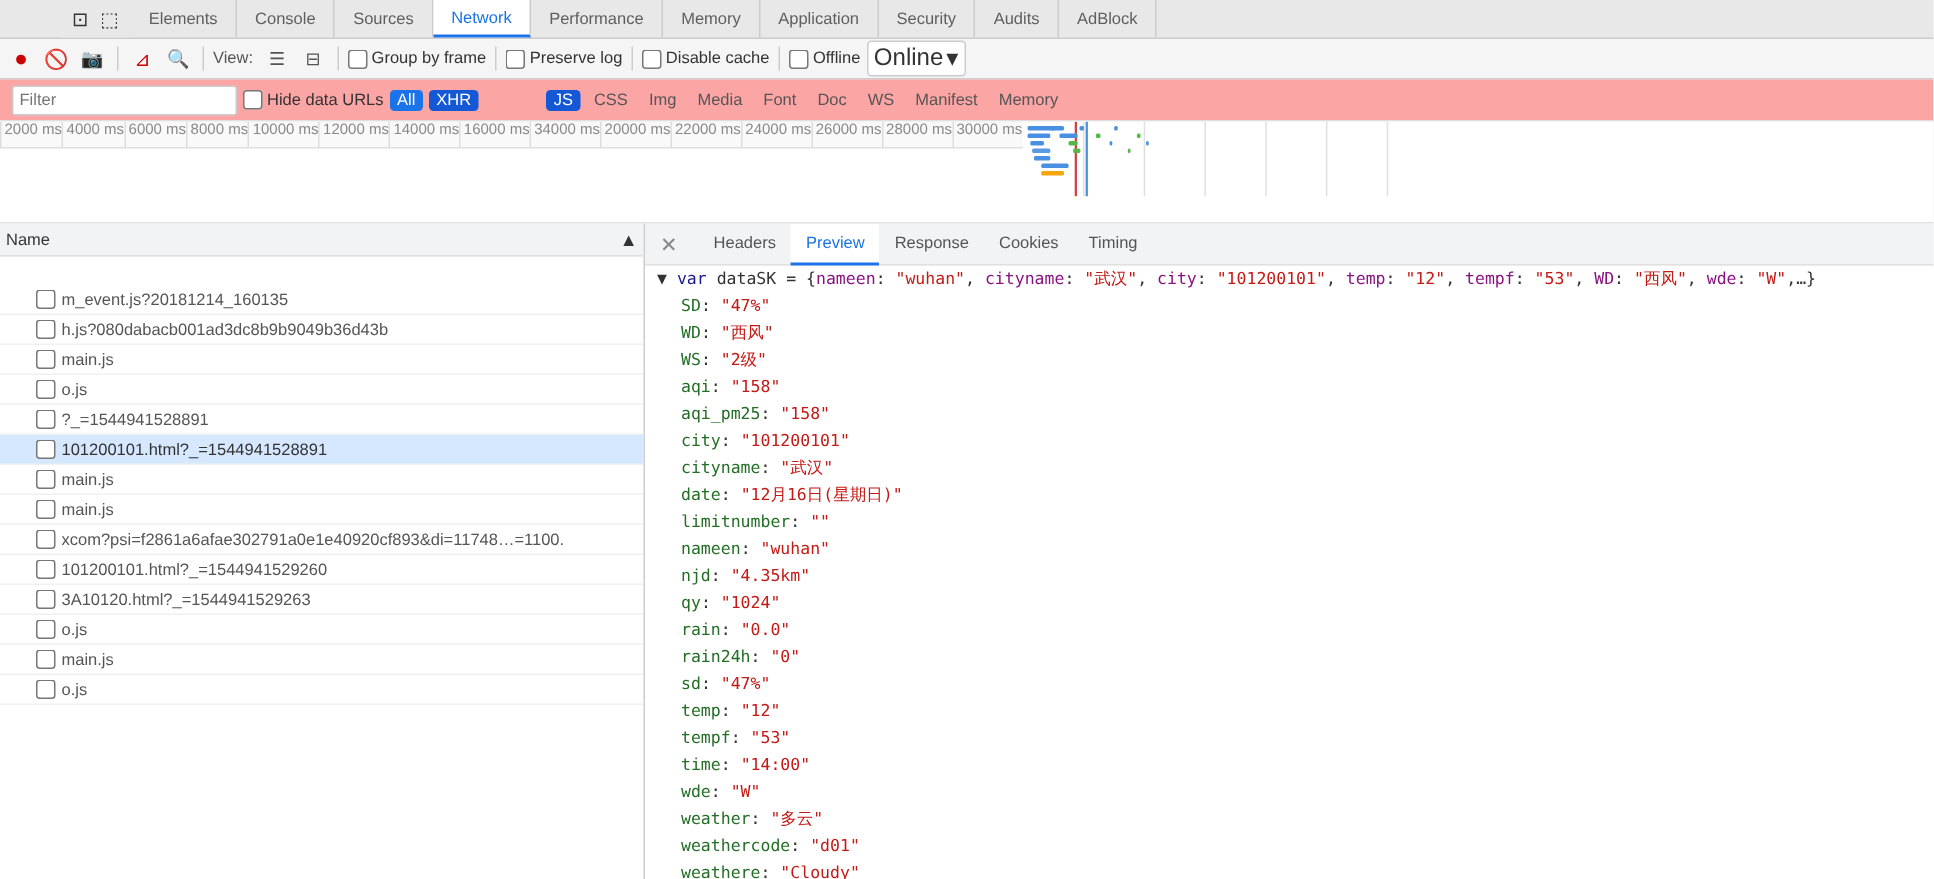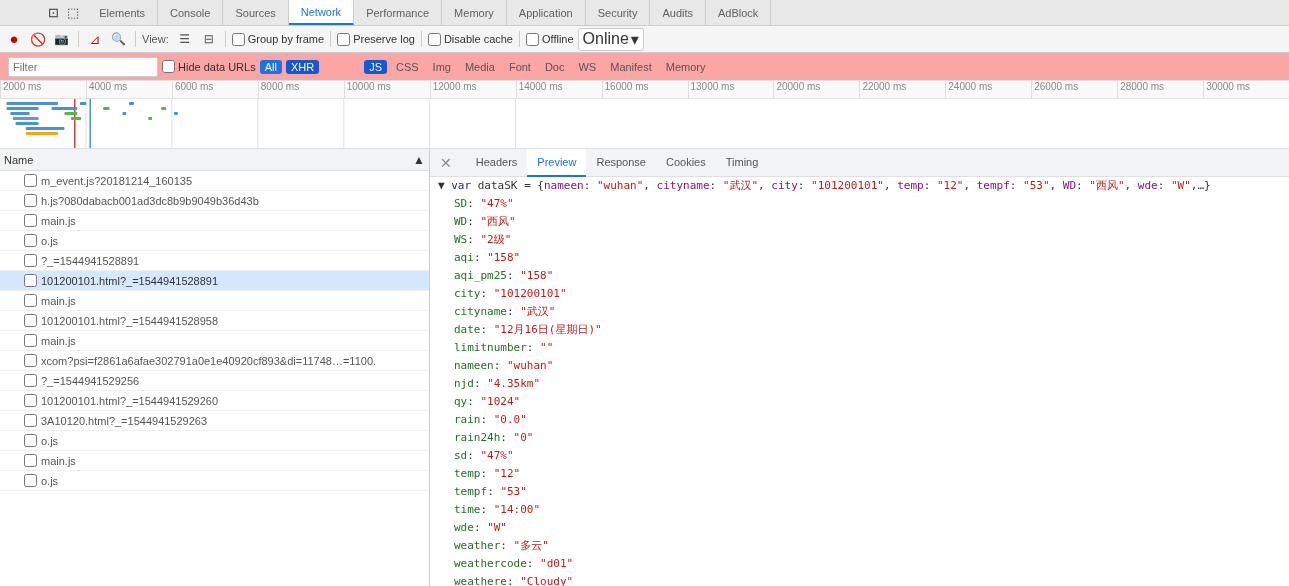--- a/index.html
+++ b/index.html
@@ -83,21 +83,20 @@
     .filter-tag.active { background: #1a73e8; color: #fff; border-radius: 3px; }
     .filter-tag.xhr-tag { background: #1558d6; color: #fff; border-radius: 3px; }
     .filter-checkbox-group { display: flex; align-items: center; gap: 3px; font-size: 11px; }
 
     
     .timeline-bar {
       background: #fff;
       border-bottom: 1px solid #e0e0e0;
       height: 68px;
       display: flex;
-      flex-direction: column;
       position: relative;
       overflow: hidden;
     }
     .timeline-ruler {
       display: flex;
       height: 18px;
       border-bottom: 1px solid #e0e0e0;
       background: #f9f9f9;
     }
     .timeline-tick {
@@ -121,20 +120,21 @@
     }
 
     
     .left-panel {
       width: 430px;
       border-right: 1px solid #ccc;
       background: #fff;
       overflow-y: auto;
       display: flex;
       flex-direction: column;
+      gap: 19px;
     }
     .list-header {
       display: flex;
       align-items: center;
       background: #f1f3f4;
       border-bottom: 1px solid #e0e0e0;
       height: 22px;
       padding: 0 4px;
       font-size: 11px;
       font-weight: 500;
@@ -315,21 +315,21 @@
 <div class="timeline-bar">
   <div class="timeline-ruler" id="ruler">
       <div class="timeline-tick">2000 ms</div>
       <div class="timeline-tick">4000 ms</div>
       <div class="timeline-tick">6000 ms</div>
       <div class="timeline-tick">8000 ms</div>
       <div class="timeline-tick">10000 ms</div>
       <div class="timeline-tick">12000 ms</div>
       <div class="timeline-tick">14000 ms</div>
       <div class="timeline-tick">16000 ms</div>
-      <div class="timeline-tick">13000 ms</div>
+      <div class="timeline-tick">34000 ms</div>
       <div class="timeline-tick">20000 ms</div>
       <div class="timeline-tick">22000 ms</div>
       <div class="timeline-tick">24000 ms</div>
       <div class="timeline-tick">26000 ms</div>
       <div class="timeline-tick">28000 ms</div>
       <div class="timeline-tick">30000 ms</div>
     </div>
   <div class="timeline-content">
 
     <svg width="100%" height="50" xmlns="http://www.w3.org/2000/svg" style="position:absolute;top:0;left:0;">
@@ -400,33 +400,25 @@
         <div class="list-item selected">
           <input type="checkbox" style="margin-right: 4px;">
           <span>101200101.html?_=1544941528891</span>
         </div>
         <div class="list-item">
           <input type="checkbox" style="margin-right: 4px;">
           <span>main.js</span>
         </div>
         <div class="list-item">
           <input type="checkbox" style="margin-right: 4px;">
-          <span>101200101.html?_=1544941528958</span>
-        </div>
-        <div class="list-item">
-          <input type="checkbox" style="margin-right: 4px;">
           <span>main.js</span>
         </div>
         <div class="list-item">
           <input type="checkbox" style="margin-right: 4px;">
           <span>xcom?psi=f2861a6afae302791a0e1e40920cf893&amp;di=11748…=1100.</span>
-        </div>
-        <div class="list-item">
-          <input type="checkbox" style="margin-right: 4px;">
-          <span>?_=1544941529256</span>
         </div>
         <div class="list-item">
           <input type="checkbox" style="margin-right: 4px;">
           <span>101200101.html?_=1544941529260</span>
         </div>
         <div class="list-item">
           <input type="checkbox" style="margin-right: 4px;">
           <span>3A10120.html?_=1544941529263</span>
         </div>
         <div class="list-item">

